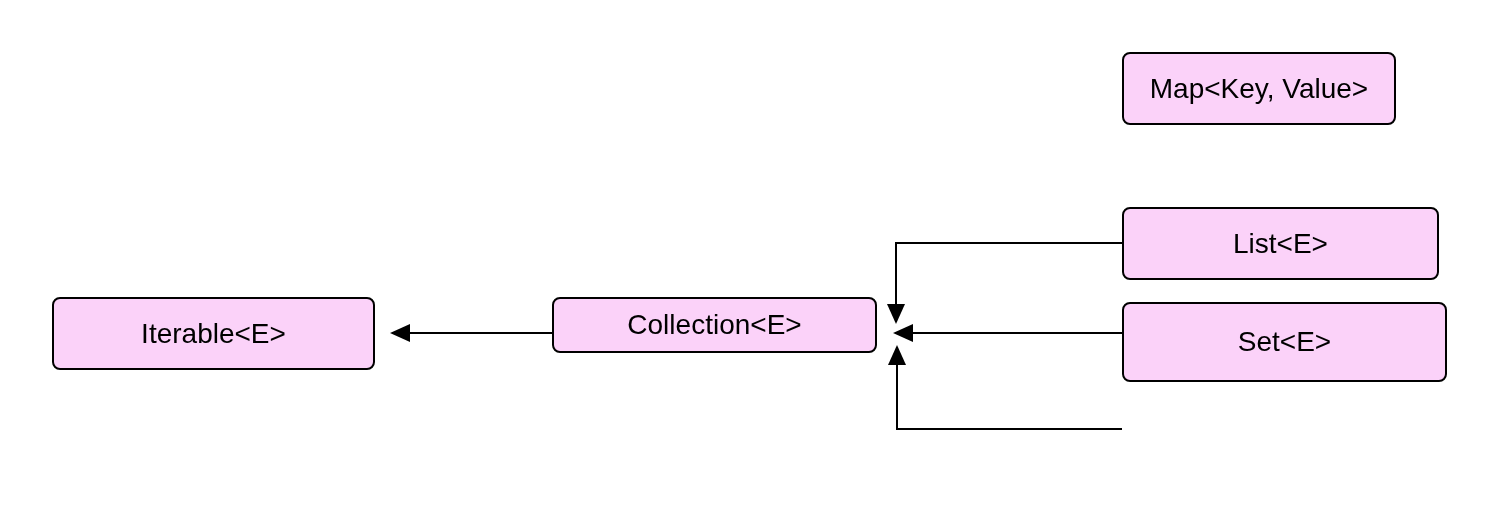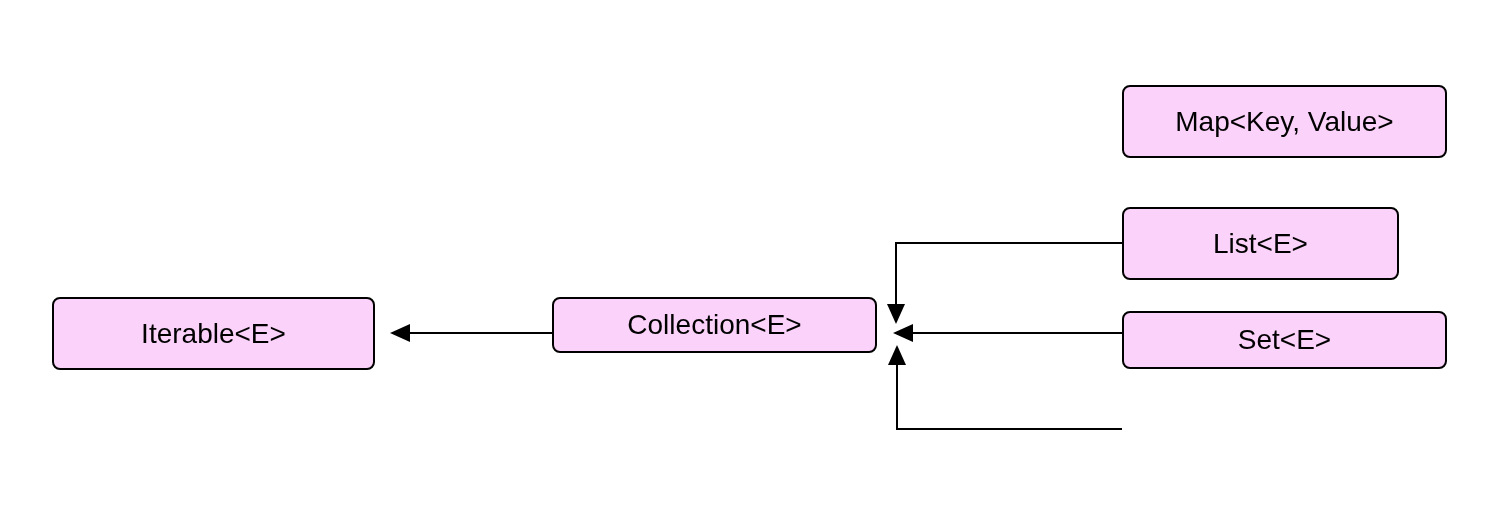--- a/index.html
+++ b/index.html
@@ -31,25 +31,25 @@
     display: flex;
     align-items: center;
     justify-content: center;
   }
   .node .label {
     font-size: 28px;
     color: #000000;
     white-space: nowrap;
   }
   
-  .node-map        { left: 1122px; top: 52px;  width: 325px; height: 73px; margin-top: 33px; }
+  .node-map        { left: 1122px; top: 52px;  width: 274px; height: 73px; }
   .node-iterable   { left: 52px;   top: 297px; width: 323px; height: 73px; }
   .node-collection { left: 552px;  top: 297px; width: 325px; height: 56px; }
-  .node-list       { left: 1122px; top: 207px; width: 277px; height: 73px; }
-  .node-set        { left: 1122px; top: 302px; width: 325px; height: 58px; margin-top: 9px; }
+  .node-list       { left: 1122px; top: 207px; width: 317px; height: 73px; }
+  .node-set        { left: 1122px; top: 302px; width: 325px; height: 80px; }
   .node-queue      { left: 1122px; top: 392px; width: 325px; height: 73px; }
 
   .edge {
     fill: none;
     stroke: #000000;
     stroke-width: 2px;
   }
 </style>
 </head>
 <body>

